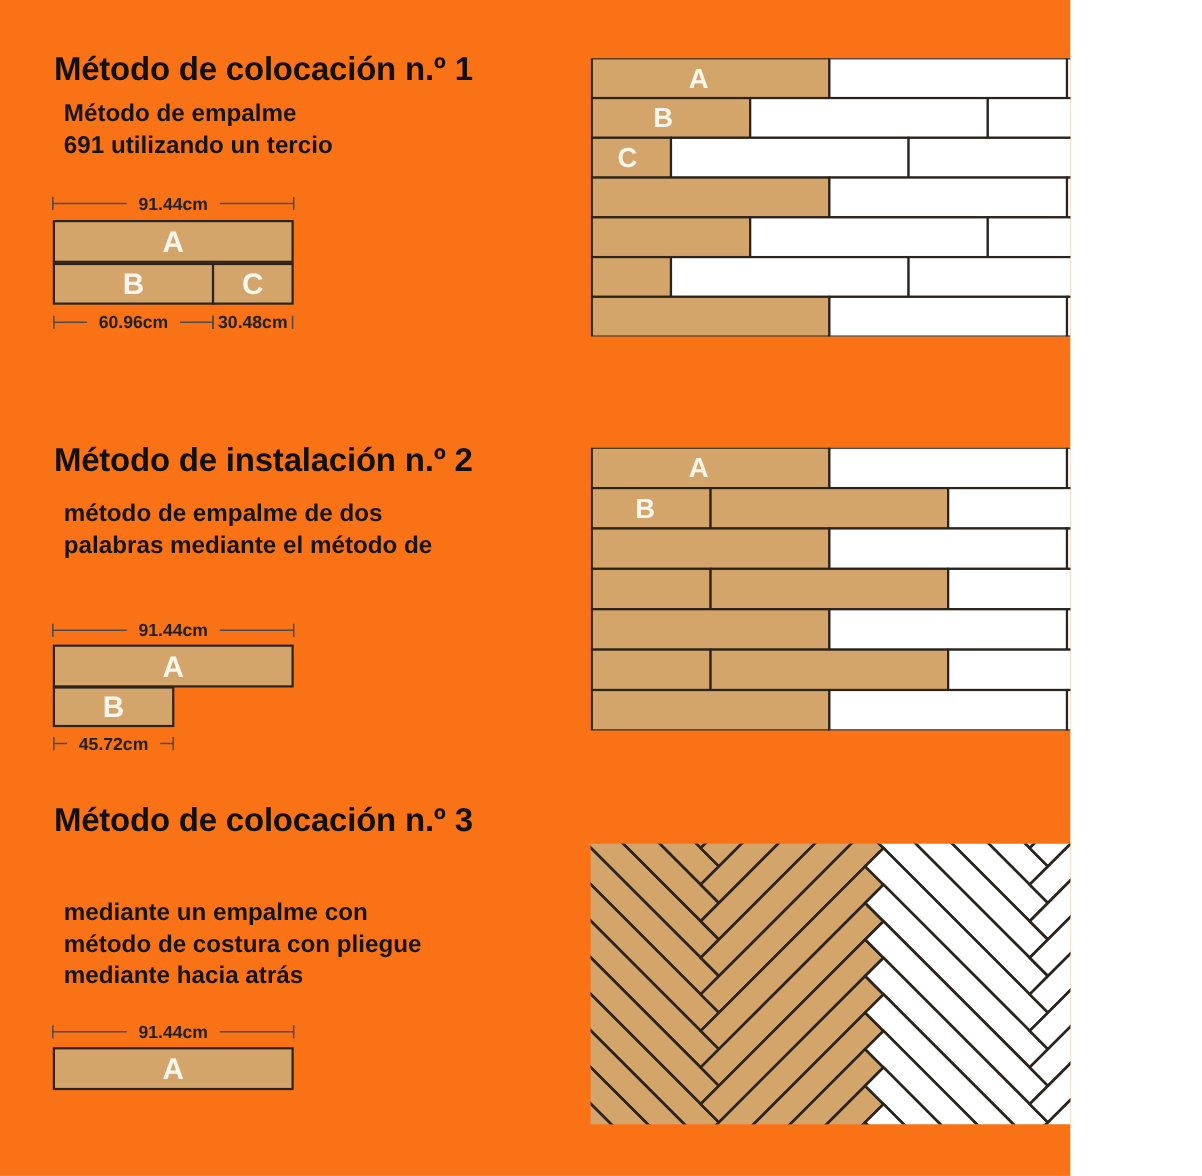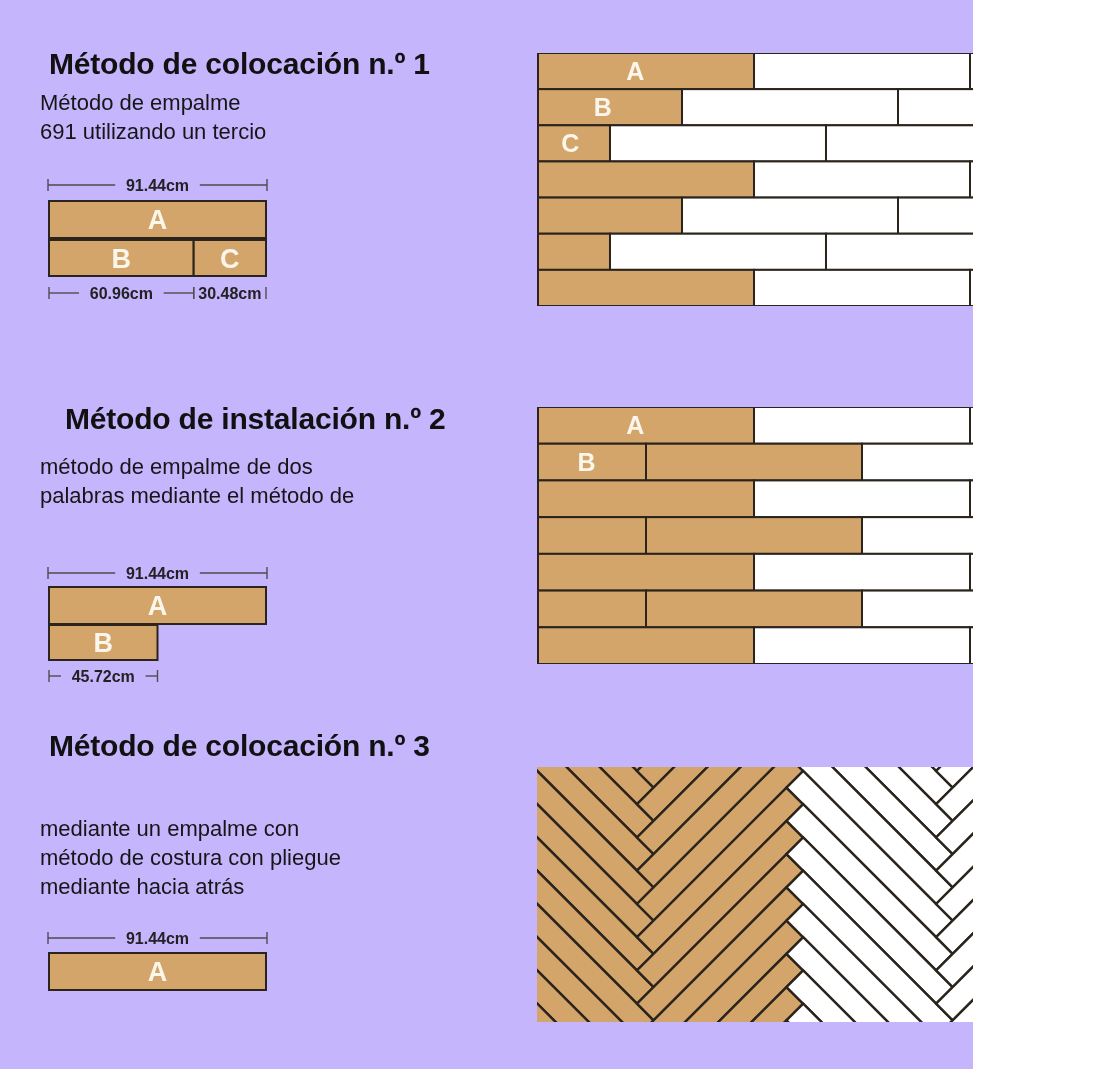--- a/index.html
+++ b/index.html
@@ -1,20 +1,20 @@
 <!DOCTYPE html>
 <html><head>
 <meta charset="utf-8">
 <style>
   html,body{margin:0;padding:0;background:#fff;}
-  #page{position:relative;width:973px;height:1069px;background:#c4b5fd;overflow:hidden;
+  #page{position:relative;width:973px;height:1069px;background:#f97316;overflow:hidden;
         font-family:"Liberation Sans",sans-serif;}
   .method-title{position:absolute;left:49px;margin:0;font-size:30px;font-weight:bold;
         color:#111;letter-spacing:-0.2px;white-space:nowrap;}
-  .method-desc{position:absolute;left:40px;font-size:22px;font-weight:normal;color:#161616;
+  .method-desc{position:absolute;left:58px;font-size:22px;font-weight:bold;color:#161616;
         line-height:29px;white-space:nowrap;}
   svg{position:absolute;display:block;overflow:hidden;}
   text{font-family:"Liberation Sans",sans-serif;}
 </style>
 </head>
 <body>
 
 <div id="page">
 
 <section>
@@ -73,21 +73,21 @@
         <rect x="1" y="180.71428571428572" width="71.9928" height="36.142857142857146" fill="#D4A56A" stroke="#2B241D" stroke-width="2"></rect>
         <rect x="72.9928" y="180.71428571428572" width="216" height="36.142857142857146" fill="#FFFFFF" stroke="#2B241D" stroke-width="2"></rect>
         <rect x="288.9928" y="180.71428571428572" width="216" height="36.142857142857146" fill="#FFFFFF" stroke="#2B241D" stroke-width="2"></rect>
         <rect x="504.9928" y="180.71428571428572" width="216" height="36.142857142857146" fill="#FFFFFF" stroke="#2B241D" stroke-width="2"></rect>
         <rect x="1" y="216.8571428571429" width="216" height="36.142857142857146" fill="#D4A56A" stroke="#2B241D" stroke-width="2"></rect>
         <rect x="217" y="216.8571428571429" width="216" height="36.142857142857146" fill="#FFFFFF" stroke="#2B241D" stroke-width="2"></rect>
         <rect x="433" y="216.8571428571429" width="216" height="36.142857142857146" fill="#FFFFFF" stroke="#2B241D" stroke-width="2"></rect>
       </svg>
     </section>
     <section>
-      <h1 class="method-title" style="top: 402px; margin-left: 16px;">Método de instalación n.º 2</h1>
+      <h1 class="method-title" style="top: 402px;">Método de instalación n.º 2</h1>
       <div class="method-desc" style="top: 452px;">
         <div>método de empalme de dos</div>
         <div>palabras mediante el método de</div>
       </div>
       <svg class="cut" width="240" height="132" viewBox="0 0 240 132" style="left: 38px; top: 560px;">
         <g>
           <line x1="10" y1="7" x2="10" y2="19" stroke="#4d4d4d" stroke-width="1.4"></line>
           <line x1="229" y1="7" x2="229" y2="19" stroke="#4d4d4d" stroke-width="1.4"></line>
           <line x1="10" y1="13" x2="77.19999999999999" y2="13" stroke="#4d4d4d" stroke-width="1.4"></line>
           <line x1="161.8" y1="13" x2="229" y2="13" stroke="#4d4d4d" stroke-width="1.4"></line>

